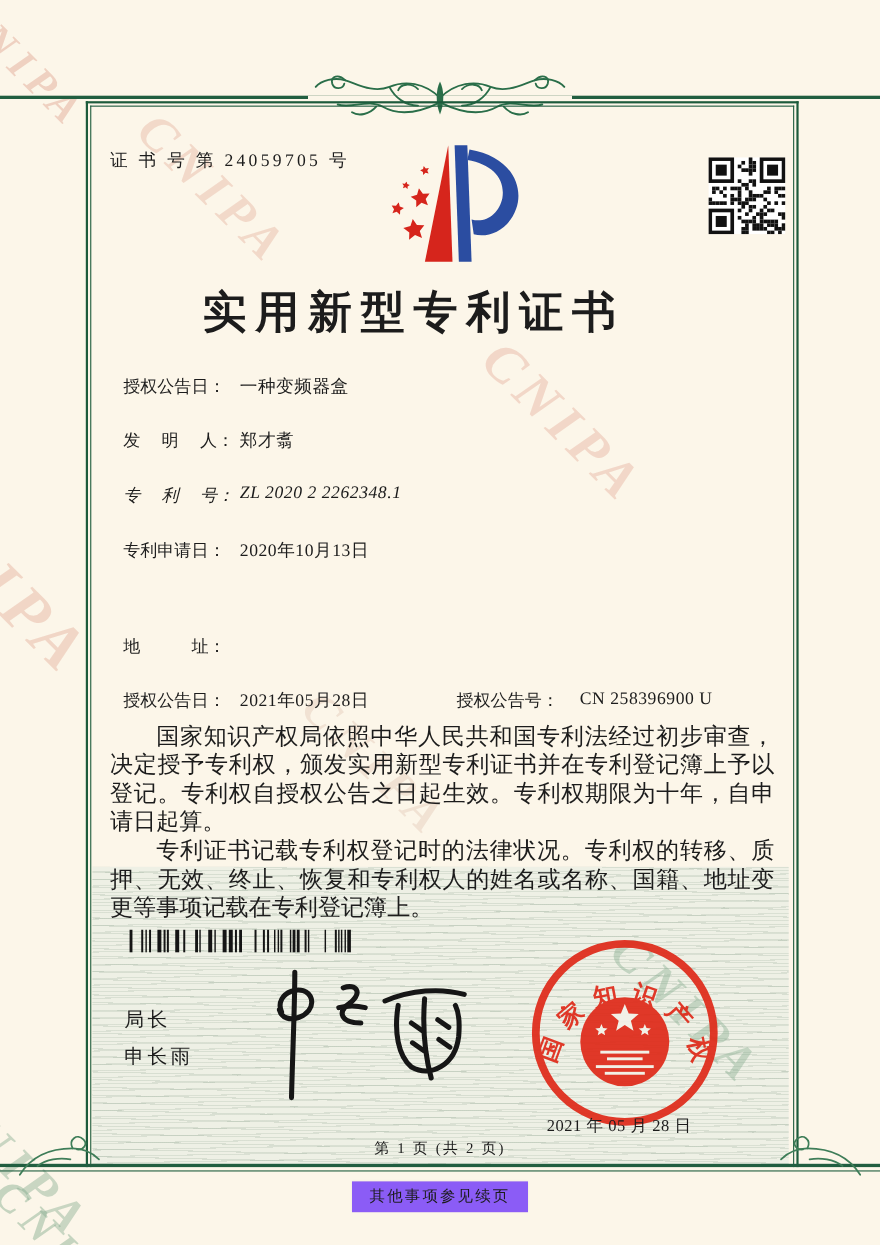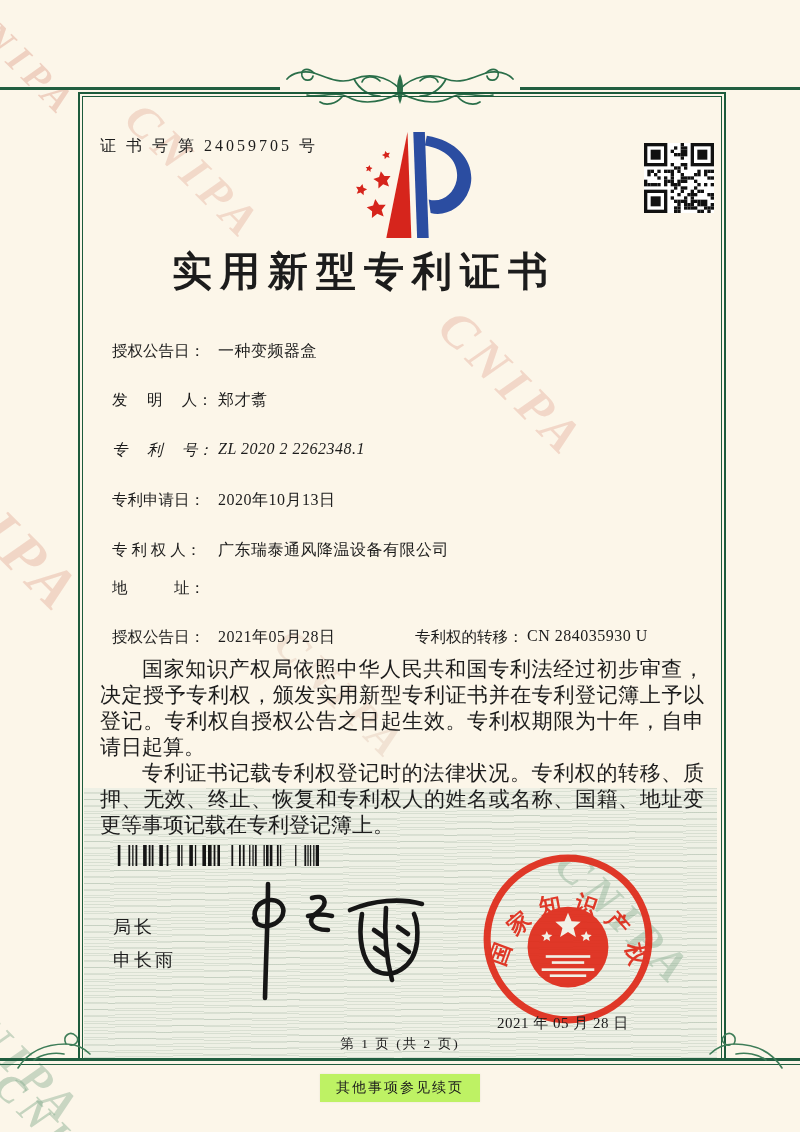--- a/index.html
+++ b/index.html
@@ -22,37 +22,37 @@
     border:1px solid #1d5b3c;border-bottom:none;}
   .guilloche{
     position:absolute;left:84px;top:788px;width:633px;height:271px;
     background:
       repeating-linear-gradient(1.2deg, rgba(125,150,128,.20) 0 1px, rgba(0,0,0,0) 1px 7px),
       repeating-linear-gradient(-1deg, rgba(125,150,128,.18) 0 1px, rgba(0,0,0,0) 1px 6px),
       #eef0e5;
   }
   .certno{position:absolute;left:100px;top:136px;font-size:16px;letter-spacing:3px;}
   .title{position:absolute;left:0;top:240px;width:720px;text-align:center;
-    font-size:40px;font-weight:bold;letter-spacing:8px;margin:4px;}
+    font-size:40px;font-weight:bold;letter-spacing:8px;margin:16px;}
   .row{position:absolute;left:112px;font-size:16px;white-space:nowrap;}
   .lbl{display:inline-block;width:106px;font-size:15.5px;vertical-align:top;}
   .val{display:inline-block;font-size:16px;letter-spacing:0.5px;}
   .val-lines{display:inline-block;vertical-align:top;line-height:24px;}
   .grant2{position:absolute;left:303px;top:0;white-space:nowrap;}
   .grant2 .lbl{width:112px;}
   .bodytext{position:absolute;left:100px;top:656px;width:604px;
     font-size:21px;line-height:26px;text-align:justify;}
   .bodytext p{margin:0;text-indent:2em;}
   .officer{position:absolute;left:113px;font-size:18px;letter-spacing:3px;}
   .seal-date{position:absolute;left:497px;top:977px;width:170px;font-size:15px;
     letter-spacing:0.5px;white-space:nowrap;z-index:6;margin-top:37px;}
   .page-info{position:absolute;left:0;top:1035px;width:800px;text-align:center;
     font-size:13.5px;letter-spacing:2px;z-index:3;}
   .note{position:absolute;left:50%;top:1074px;transform:translateX(-50%);
-    background:#bef264;padding:5px 16px;font-size:14px;letter-spacing:2px;
+    background:#8b5cf6;padding:5px 16px;font-size:14px;letter-spacing:2px;
     box-shadow:0 0 2px rgba(0,0,0,0.08);z-index:5;}
   .abs{position:absolute;}
   svg{display:block;}
 </style>
 </head>
 <body>
 
 <div class="page">
 
   <span class="wm" style="left:-18px;top:-10px;font-size:38px;color:rgba(222,158,138,0.42);">CNIPA</span>
@@ -239,30 +239,27 @@
   </div>
   <div class="row" style="top:390px;">
     <span class="lbl">发　 明　 人：</span><span class="val">郑才翥</span>
   </div>
   <div class="row" style="top:440px;font-style:italic;">
     <span class="lbl">专　 利　 号：</span><span class="val">ZL 2020 2 2262348.1</span>
   </div>
   <div class="row" style="top:490px;">
     <span class="lbl">专利申请日：</span><span class="val">2020年10月13日</span>
   </div>
-  <div class="row" style="top:540px;">
-    <span class="lbl">专 利 权 人：</span><span class="val">广东瑞泰通风降温设备有限公司</span>
-  </div>
   <div class="row" style="top:578px;">
     <span class="lbl">地　　　址：</span>
   </div>
   <div class="row" style="top:627px;width:600px;">
     <span class="lbl">授权公告日：</span><span class="val">2021年05月28日</span>
     <span class="grant2">
-      <span class="lbl">专利权的转移：</span><span class="val">CN 284035930 U</span>
+      <span class="lbl">授权公告号：</span><span class="val">CN 258396900 U</span>
     </span>
   </div>
 
   <div class="bodytext">
     <p>国家知识产权局依照中华人民共和国专利法经过初步审查，决定授予专利权，颁发实用新型专利证书并在专利登记簿上予以登记。专利权自授权公告之日起生效。专利权期限为十年，自申请日起算。</p>
     <p>专利证书记载专利权登记时的法律状况。专利权的转移、质押、无效、终止、恢复和专利权人的姓名或名称、国籍、地址变更等事项记载在专利登记簿上。</p>
   </div>
 
   <svg class="abs" id="barcode" style="left:113px;top:845px;z-index:2;" width="206" height="21" viewBox="0 0 206 21">
       <rect x="4.8" y="0" width="2.6" height="21" fill="#151515"></rect>

